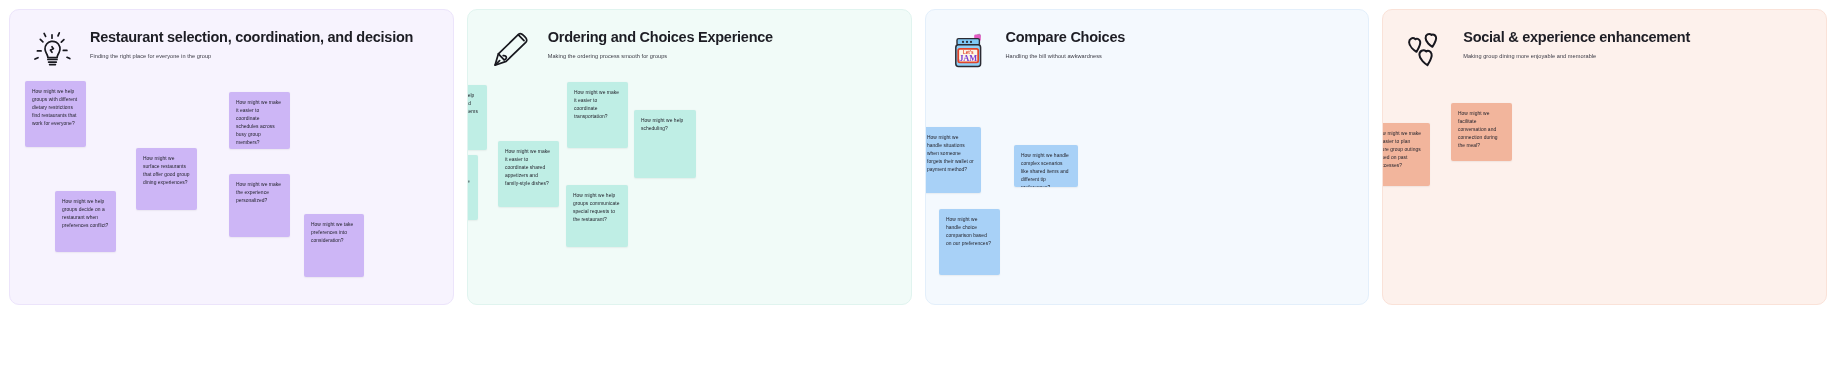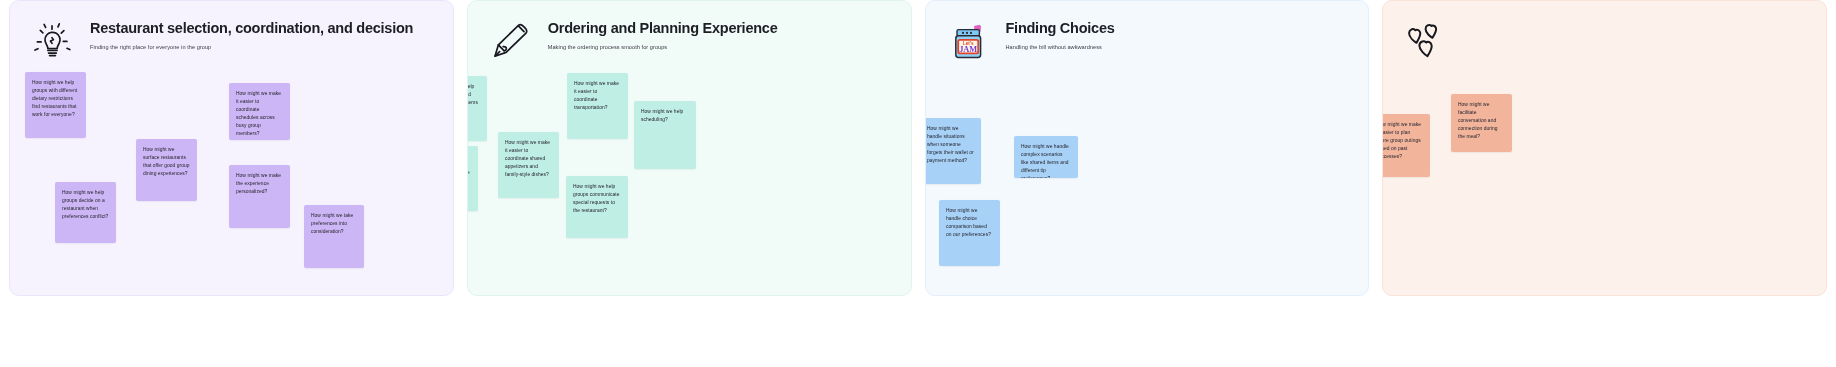--- a/index.html
+++ b/index.html
@@ -5,21 +5,21 @@
   * { box-sizing: border-box; margin: 0; padding: 0; }
   html, body {
     width: 1836px; height: 367px;
     background: #ffffff;
     font-family: "Liberation Sans", sans-serif;
     overflow: hidden;
   }
   #board {
     display: flex;
     gap: 13px;
-    padding: 0 9px;
+    padding: 9px 9px;
     width: 1836px;
     height: 367px;
     align-items: stretch;
   }
   .panel {
     position: relative;
     flex: 1 1 0;
     border-radius: 10px;
     overflow: hidden;
     height: 296px;
@@ -105,21 +105,21 @@
     <div class="panel p2">
       <div class="panel-header">
         <div class="panel-icon">
           <svg width="48" height="48" viewBox="0 0 48 48" fill="none" stroke="#18181f" stroke-width="1.7" stroke-linecap="round" stroke-linejoin="round">
       <path d="M37.5 9.4c-1.6-1.7-3.6-2.3-4.8-1.2L12.4 27.8 9 39.2l11.1-3.8L40 16.1c1.2-1.2.9-3.3-.8-5z"></path>
       <path d="M32.4 8.8l5.6 5.9M12.4 27.8l5.5 5.8M9.3 38.9l4.3-4.2"></path>
       <path d="M17.2 29.6c1.8-.3 3.2.6 3.2 2 0 1.1-1 2-2.2 2.3"></path>
     </svg>
         </div>
         <div class="panel-titleblock">
-          <div class="panel-title">Ordering and Planning Experience</div>
+          <div class="panel-title">Ordering and Choices Experience</div>
           <div class="panel-sub">Making the ordering process smooth for groups</div>
         </div>
       </div>
       <div class="note n2" style="left: -42.75px; top: 75px; width: 62px; height: 65px;">How might we help groups share and discover menu items together?</div>
       <div class="note n2" style="left: 99.25px; top: 72px; width: 61px; height: 66px;">How might we make it easier to coordinate transportation?</div>
       <div class="note n2" style="left: 166.25px; top: 100px; width: 62px; height: 68px;">How might we help scheduling?</div>
       <div class="note n2" style="left: -51.75px; top: 145px; width: 62px; height: 65px;">How might we reduce the awkward wait time when some people need longer to decide?</div>
       <div class="note n2" style="left: 30.25px; top: 131px; width: 61px; height: 66px;">How might we make it easier to coordinate shared appetizers and family-style dishes?</div>
       <div class="note n2" style="left: 98.25px; top: 175px; width: 62px; height: 62px;">How might we help groups communicate special requests to the restaurant?</div>
     </div>
@@ -133,34 +133,38 @@
       <circle cx="19" cy="15.9" r="1.1" fill="#2b2b33"></circle>
       <circle cx="23" cy="15.9" r="1.1" fill="#2b2b33"></circle>
       <circle cx="27" cy="15.9" r="1.1" fill="#2b2b33"></circle>
       <rect x="11.8" y="18.8" width="24.8" height="21.6" rx="2.6" fill="#8fd0f7" stroke="#2b2b33" stroke-width="1.5"></rect>
       <rect x="14.2" y="22.8" width="20" height="13.6" rx="1.6" fill="#fdf6e6" stroke="#e0452a" stroke-width="1.8"></rect>
       <text x="24.2" y="28.4" font-family="'Liberation Sans',sans-serif" font-size="4.6" font-weight="bold" fill="#e0452a" text-anchor="middle">Let's</text>
       <text x="24.2" y="34.6" font-family="'Liberation Serif',serif" font-size="8.4" font-weight="bold" fill="#7b3bd4" text-anchor="middle">JAM</text>
     </svg>
         </div>
         <div class="panel-titleblock">
-          <div class="panel-title">Finding Choices</div>
+          <div class="panel-title">Compare Choices</div>
           <div class="panel-sub">Handling the bill without awkwardness</div>
         </div>
       </div>
       <div class="note n3" style="left: -5.5px; top: 117px; width: 61px; height: 66px;">How might we handle situations when someone forgets their wallet or payment method?</div>
       <div class="note n3" style="left: 88.5px; top: 135px; width: 64px; height: 42px;">How might we handle complex scenarios like shared items and different tip preferences?</div>
       <div class="note n3" style="left: 13.5px; top: 199px; width: 61px; height: 66px;">How might we handle choice comparison based on our preferences?</div>
     </div>
     <div class="panel p4">
       <div class="panel-header">
         <div class="panel-icon">
           <svg width="48" height="48" viewBox="0 0 48 48" fill="none" stroke="#18181f" stroke-width="2" stroke-linecap="round" stroke-linejoin="round">
       <path d="M14.4 13.2c-2.8-2.4-6.3-.4-6.3 3 0 4.1 5.3 8.3 7.4 9.6 1.4-2.3 4.6-7.3 3.6-10.5-.8-2.6-3.6-3.2-4.7-2.1z"></path>
       <path d="M30.6 8.9c-2.8-2.1-6.1-.2-6 3.2.1 3.9 4.7 7.6 6.8 8.7 1.4-2.2 4.5-6.8 3.6-9.8-.8-2.4-3.4-3-4.4-2.1z"></path>
       <path d="M25.3 25.5c-3.1-2.6-6.9-.5-6.9 3.2 0 4.5 5.8 9.1 8.1 10.5 1.5-2.5 5.1-8 4-11.5-.9-2.9-4-3.5-5.2-2.2z"></path>
     </svg>
         </div>
+        <div class="panel-titleblock">
+          <div class="panel-title">Social &amp; experience enhancement</div>
+          <div class="panel-sub">Making group dining more enjoyable and memorable</div>
+        </div>
       </div>
       <div class="note n4" style="left: -14.25px; top: 113px; width: 61px; height: 63px;">How might we make it easier to plan future group outings based on past successes?</div>
       <div class="note n4" style="left: 67.75px; top: 93px; width: 61px; height: 58px;">How might we facilitate conversation and connection during the meal?</div>
     </div>
   </div>
 
 </body></html>

